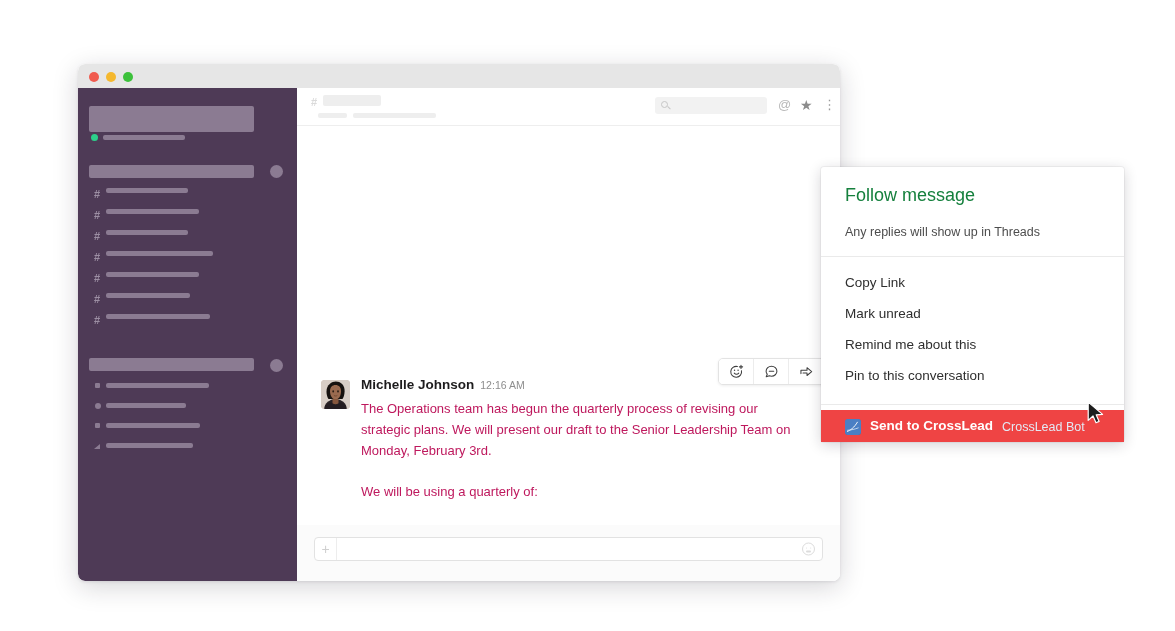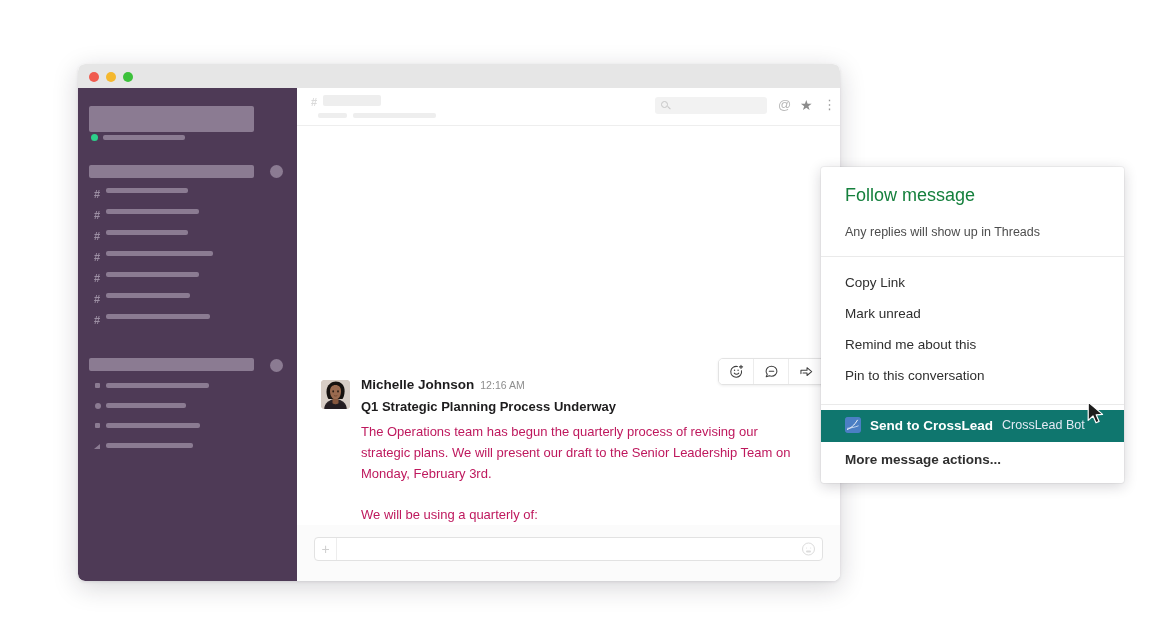--- a/index.html
+++ b/index.html
@@ -308,24 +308,24 @@
   }
   .ctx-item {
     padding: 5.5px 24px;
     font-size: 13.5px;
     color: #2f2f2f;
     line-height: 1.5;
     white-space: nowrap;
   }
   .ctx-group2 { padding: 5px 0 0 0; }
   .ctx-item-selected {
-    background: #0f766e;
+    background: #ef4444;
     padding: 7px 24px;
     display: flex;
-    align-items: flex-start;
+    align-items: flex-end;
     gap: 9px;
   }
   .bot-icon {
     width: 16px; height: 16px;
     border-radius: 3px;
     background: linear-gradient(150deg, #4a7ec0 0%, #3c6db0 100%);
     flex: 0 0 auto;
     position: relative;
     overflow: hidden;
   }
@@ -446,21 +446,20 @@
             <ellipse cx="12.2" cy="11.4" rx="0.9" ry="1.1" fill="#2b1d14"></ellipse>
             <ellipse cx="17" cy="11.4" rx="0.9" ry="1.1" fill="#2b1d14"></ellipse>
             <path d="M13.2 15.6 C14 16.2 15.2 16.2 16 15.6" stroke="#6d4630" stroke-width="0.9" fill="none" stroke-linecap="round"></path>
           </svg>
         </div>
 
         <div class="msg-body">
           <div class="msg-line1">
             <span class="sender">Michelle Johnson</span><span class="timestamp">12:16 AM</span>
           </div>
-          <div class="msg-subject">Q1 Strategic Planning Process Underway</div>
           <div class="msg-text">The Operations team has begun the quarterly process of revising our strategic plans. We will present our draft to the Senior Leadership Team on Monday, February 3rd.</div>
           <div class="msg-gap"></div>
           <div class="msg-text">We will be using a quarterly of:</div>
 
         </div>
 
         <div class="action-bar">
           <div class="action-btn">
             <svg width="15" height="15" viewBox="0 0 20 20" fill="none" stroke="#3f3f3f" stroke-width="1.4">
               <path d="M16.6 8.9a7.2 7.2 0 1 1-5.4-5.5" stroke-linecap="round"></path>
@@ -519,21 +518,20 @@
         <span class="bot-icon">
           <svg width="16" height="16" viewBox="0 0 16 16">
             <rect width="16" height="16" rx="3" fill="#4b7fc4"></rect>
             <path d="M2.4 12.4 C5.4 11.4 9.2 8.6 12.4 3.2" stroke="#ffffff" stroke-width="0.95" fill="none" stroke-linecap="round"></path>
             <path d="M2.6 11.3 C6 11.0 10 10.2 13.2 8.9" stroke="#dbe7f6" stroke-width="0.8" fill="none" stroke-linecap="round"></path>
           </svg>
         </span>
         <span class="ctx-sel-label">Send to CrossLead</span>
         <span class="ctx-sel-sub">CrossLead Bot</span>
       </div>
-      <div class="ctx-item-last">More message actions...</div>
     </div>
   </div>
 
   <span class="cursor">
     <svg width="20" height="26" viewBox="0 0 20 26">
       <path d="M1.2 1.1 L1.2 19.4 L6.0 15.0 L9.0 21.8 L12.1 20.4 L9.2 13.8 L15.6 13.4 Z" fill="#1d1d1d" stroke="#ffffff" stroke-width="1.2" stroke-linejoin="round"></path>
     </svg>
   </span>
 
 </div>

